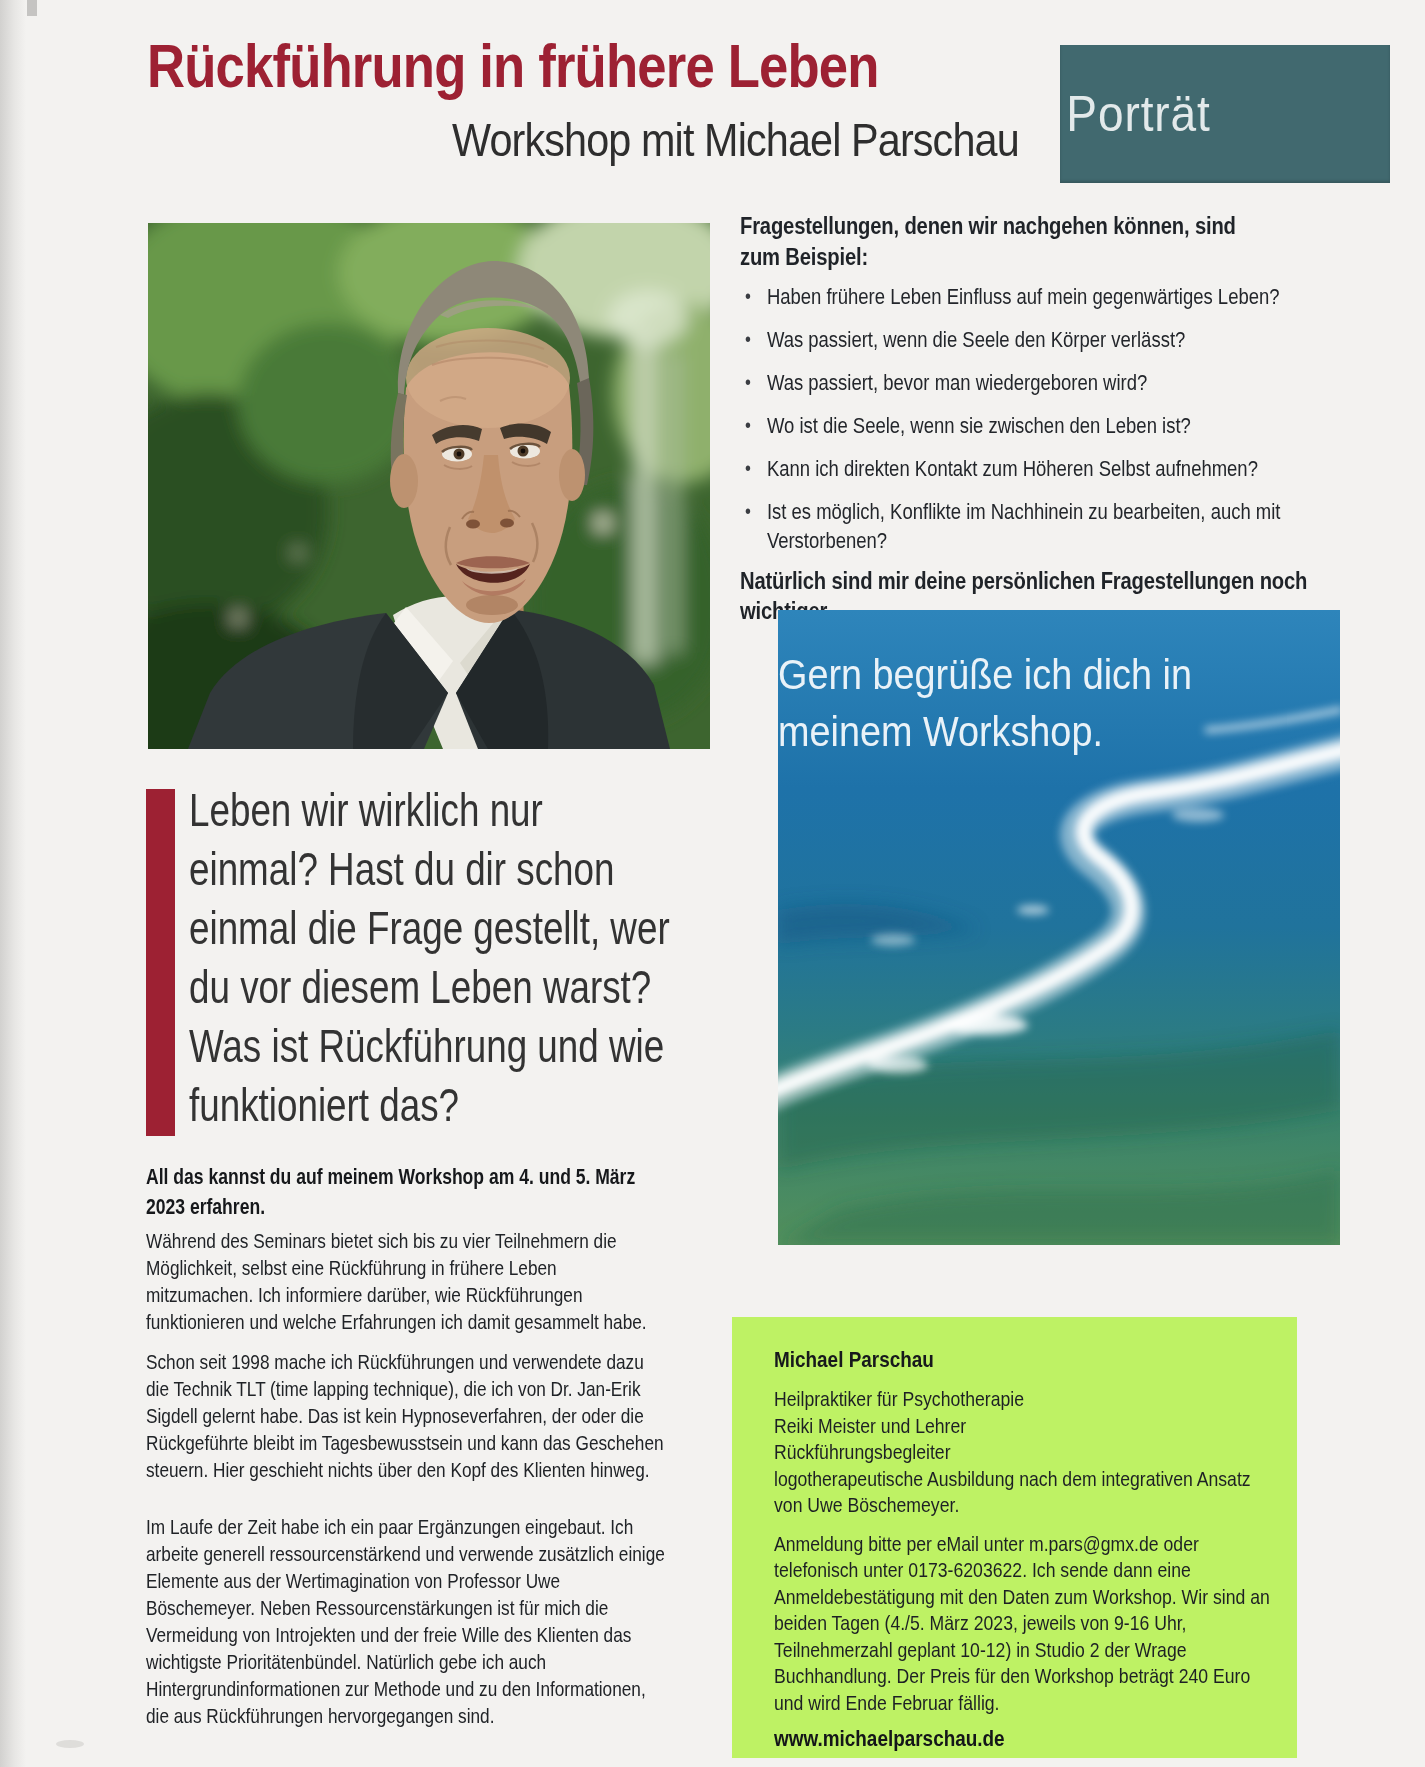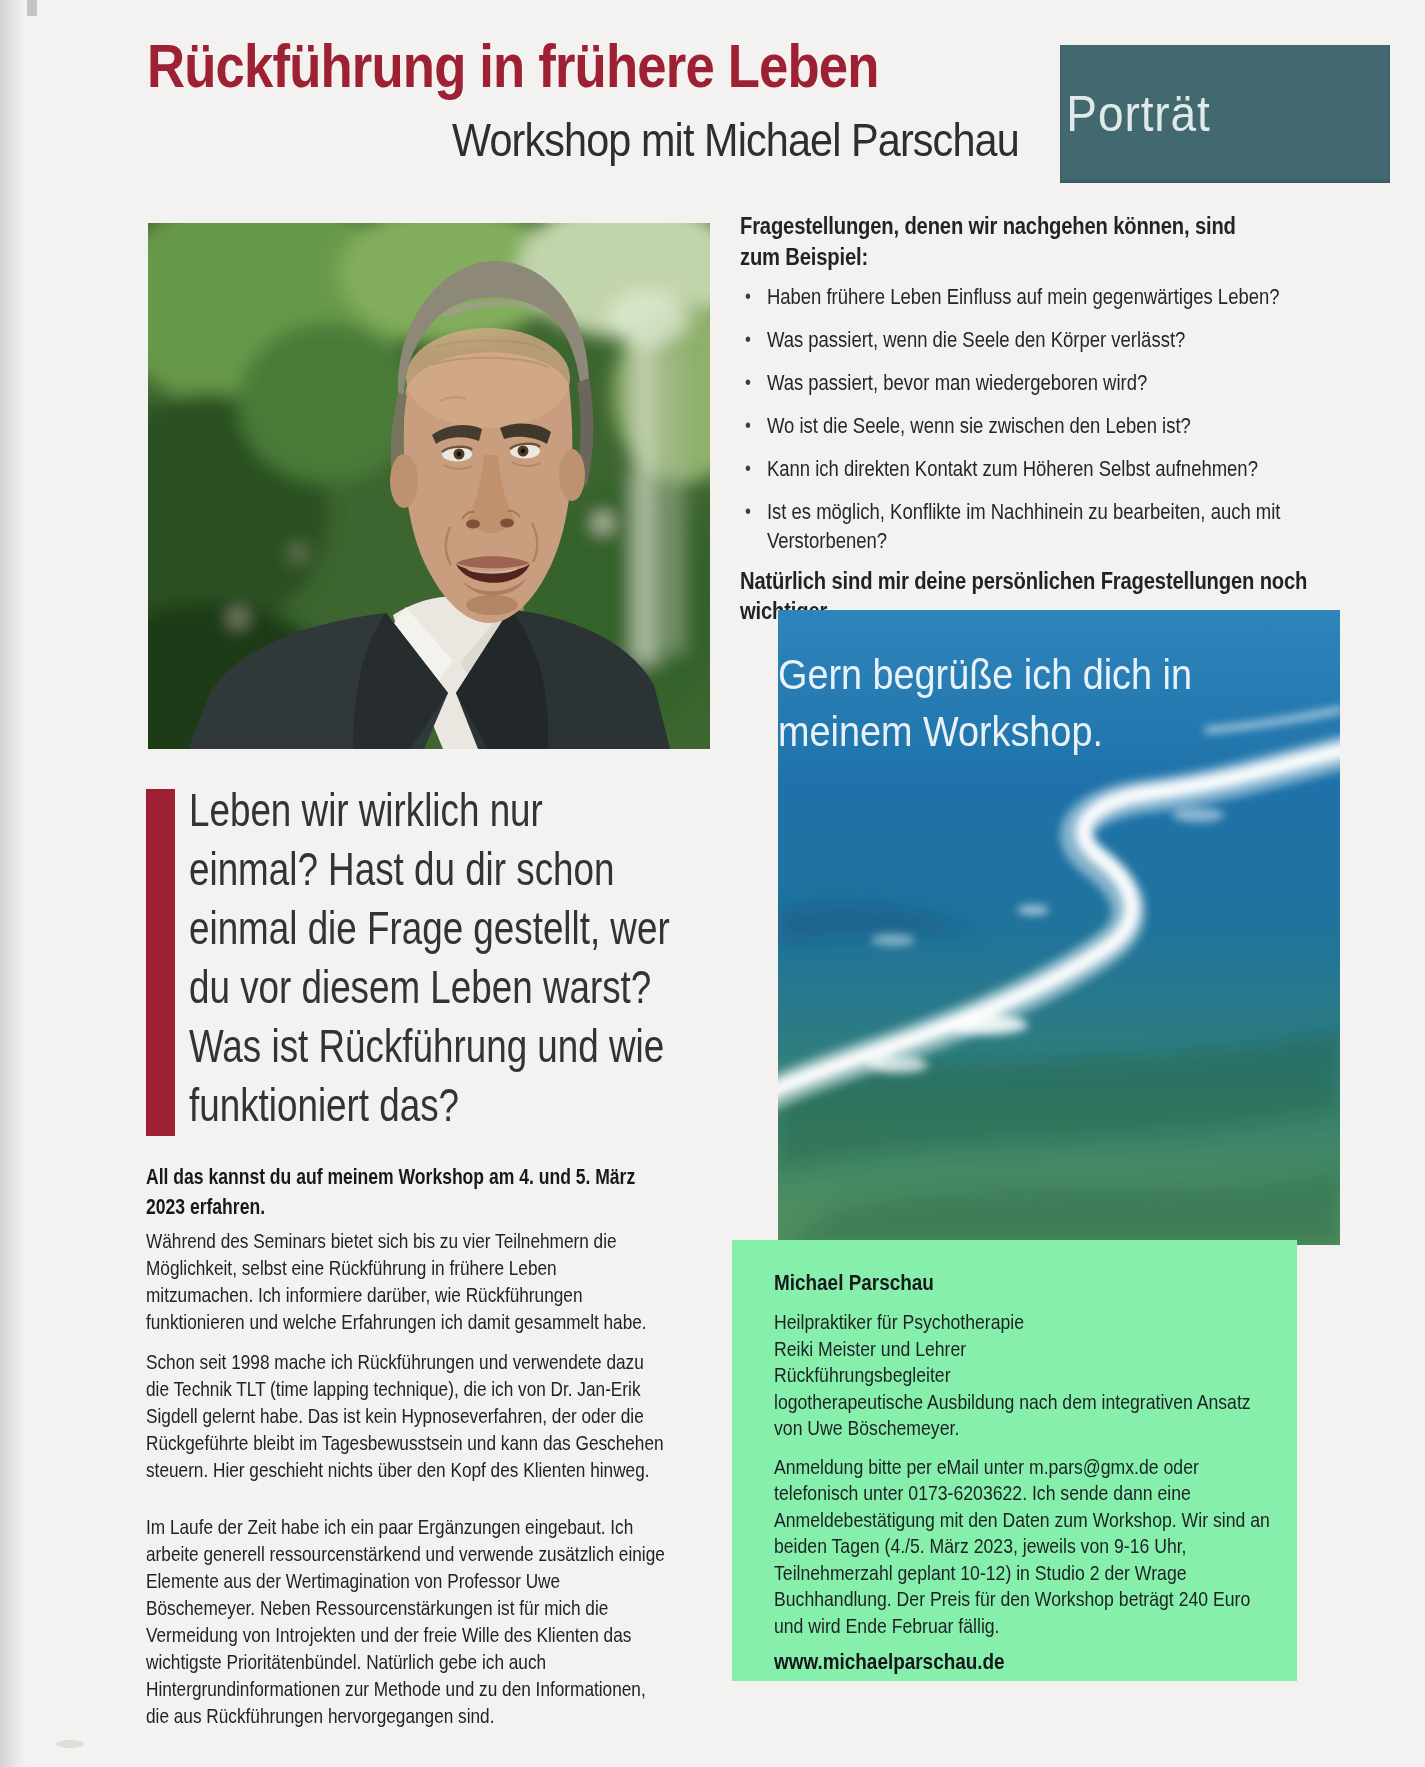--- a/index.html
+++ b/index.html
@@ -82,22 +82,22 @@
     font-size:22.5px;font-weight:bold;line-height:30px;color:#16181b;
     transform:scaleX(.78);
   }
   .body-par{
     left:146px;width:634px;
     font-size:21px;line-height:27px;color:#202327;
     transform:scaleX(.82);
   }
   .p1{top:1227px;} .p2{top:1348px;} .p3{top:1513px;}
   .info-box{
-    left:732px;top:1240px;width:565px;height:441px;
-    background:#86efac;box-sizing:border-box;
+    left:732px;top:1317px;width:565px;height:441px;
+    background:#bef264;box-sizing:border-box;
     padding:30px 0 0 42px;
   }
   .ib-name{font-size:22px;font-weight:bold;color:#17191c;
     transform:scaleX(.86);transform-origin:0 0;}
   .ib-cred{margin-top:13px;width:592px;
     font-size:21px;line-height:26.5px;color:#1d2024;
     transform:scaleX(.84);transform-origin:0 0;}
   .ib-reg{margin-top:12px;width:592px;
     font-size:21px;line-height:26.5px;color:#1d2024;
     transform:scaleX(.84);transform-origin:0 0;}

